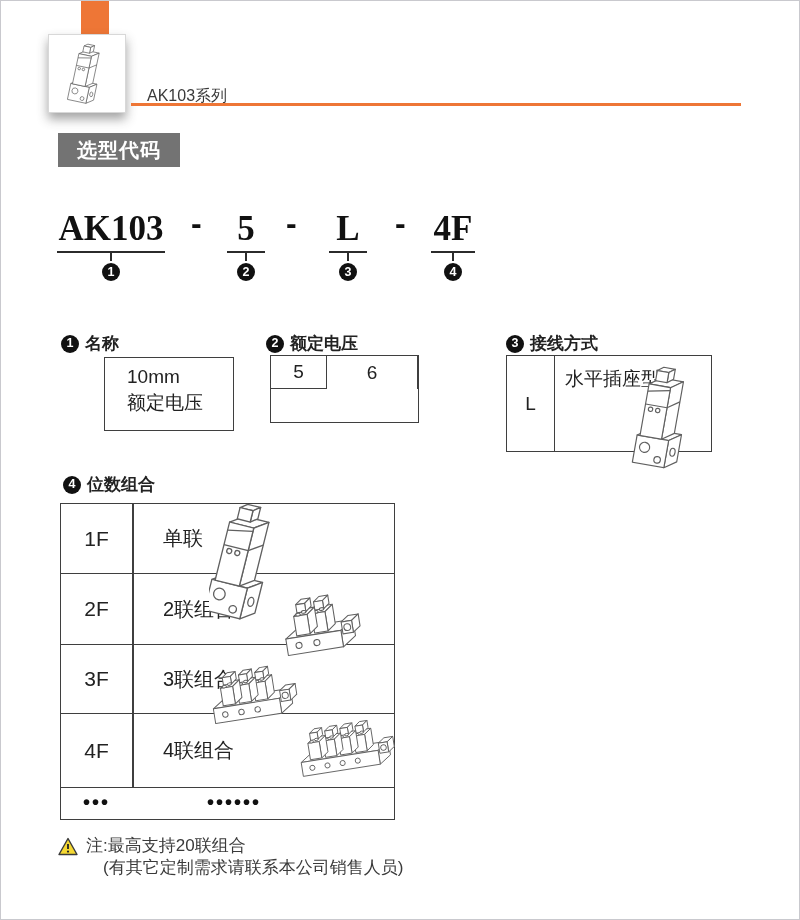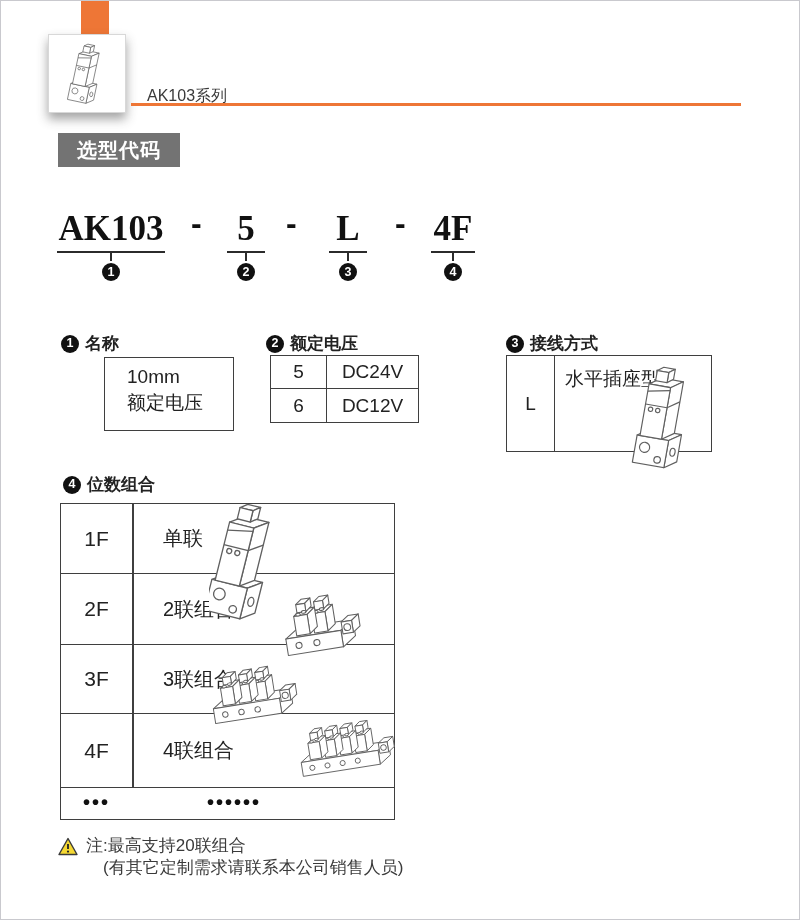--- a/index.html
+++ b/index.html
@@ -142,23 +142,21 @@
     <div>10mm</div>
     <div>额定电压</div>
   </div>
 
   <div class="sec-head" style="left:265px;top:331px;">
     <span class="num">2</span>
     <span>额定电压</span>
   </div>
   <div class="s2-table">
     <div class="cell c1 r1">5</div>
-    <div class="cell r1">DC24V</div>
     <div class="cell c1">6</div>
-    <div class="cell">DC12V</div>
   </div>
 
   <div class="sec-head" style="left:505px;top:331px;">
     <span class="num">3</span>
     <span>接线方式</span>
   </div>
   <div class="s3-box">
     <div class="s3-code">L</div>
     <div class="s3-value">水平插座型</div>
     <svg class="s3-art" width="78" height="112" viewBox="0 0 80 154">

